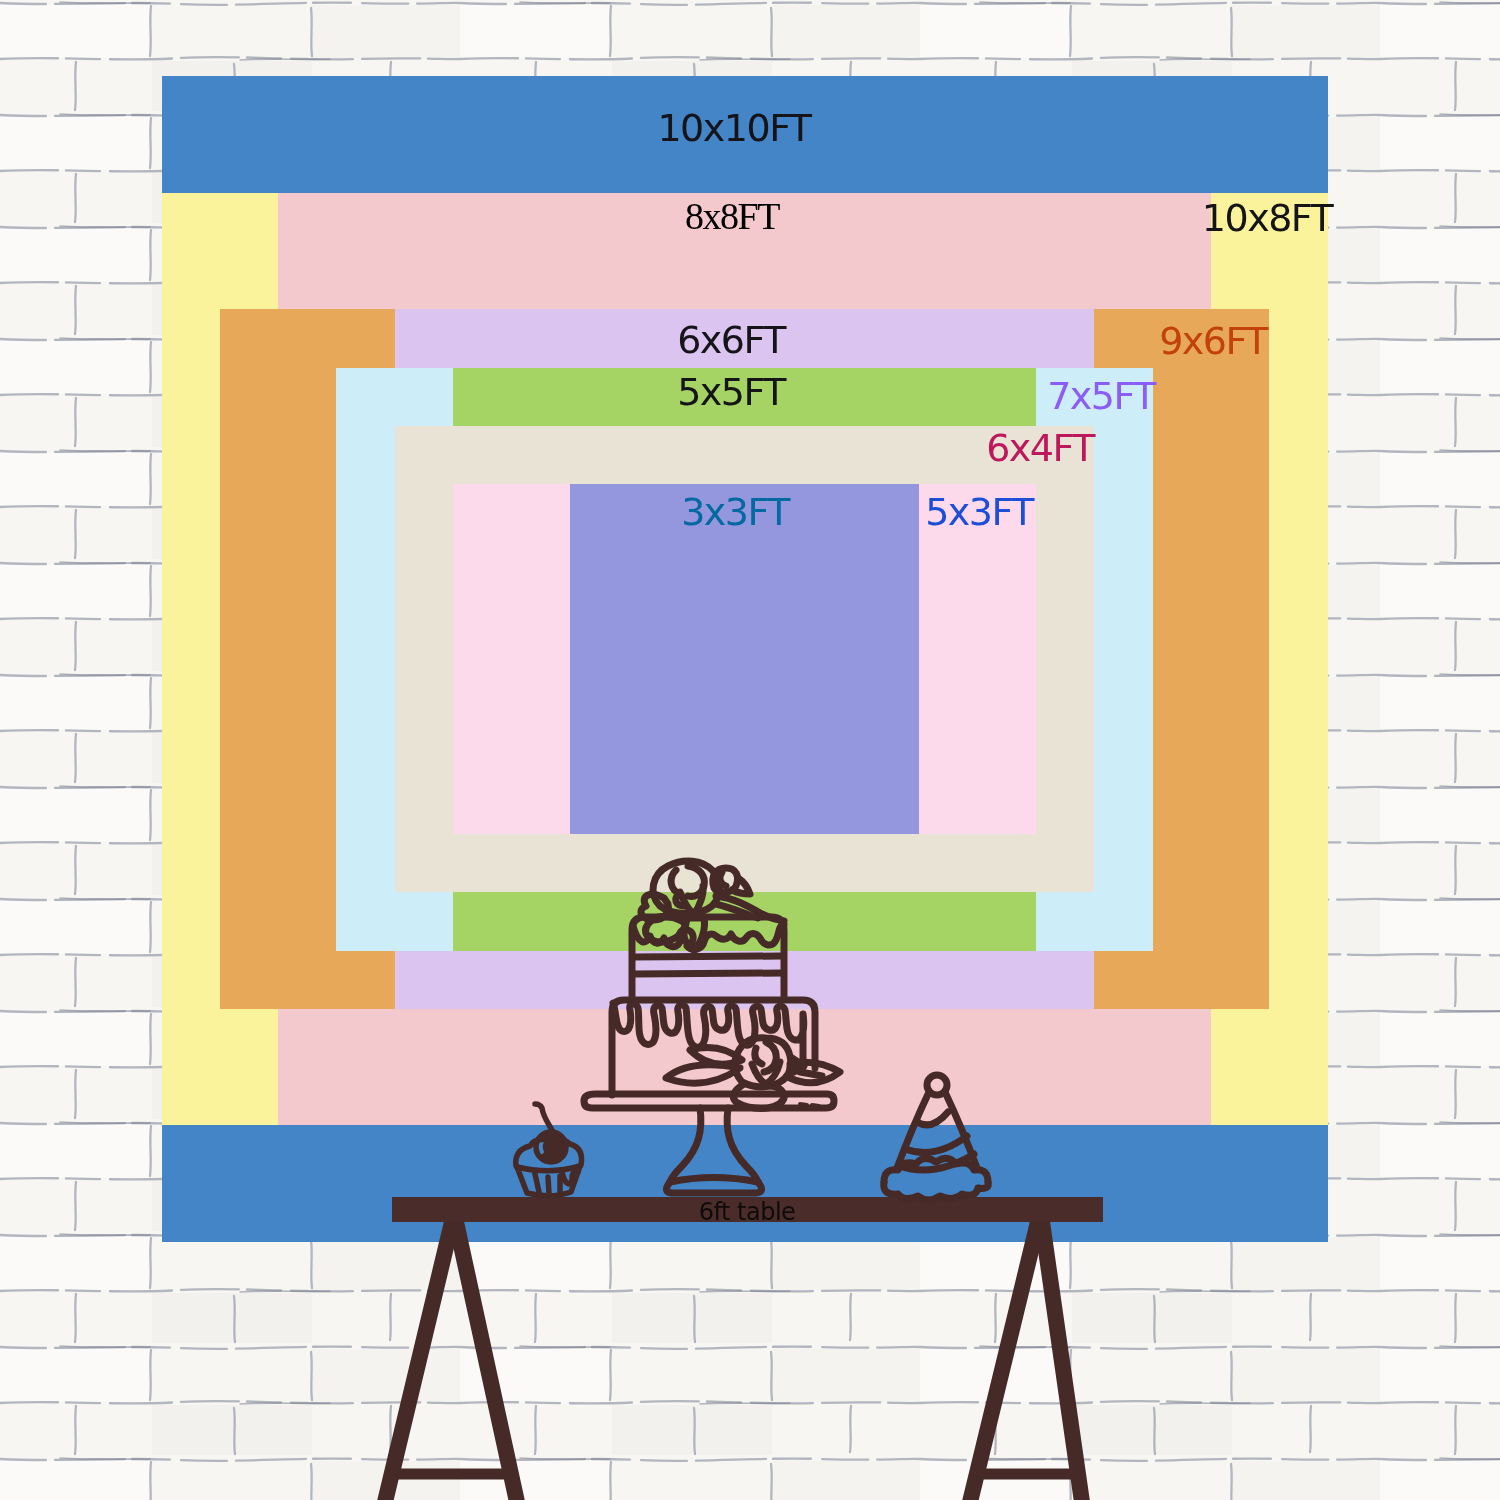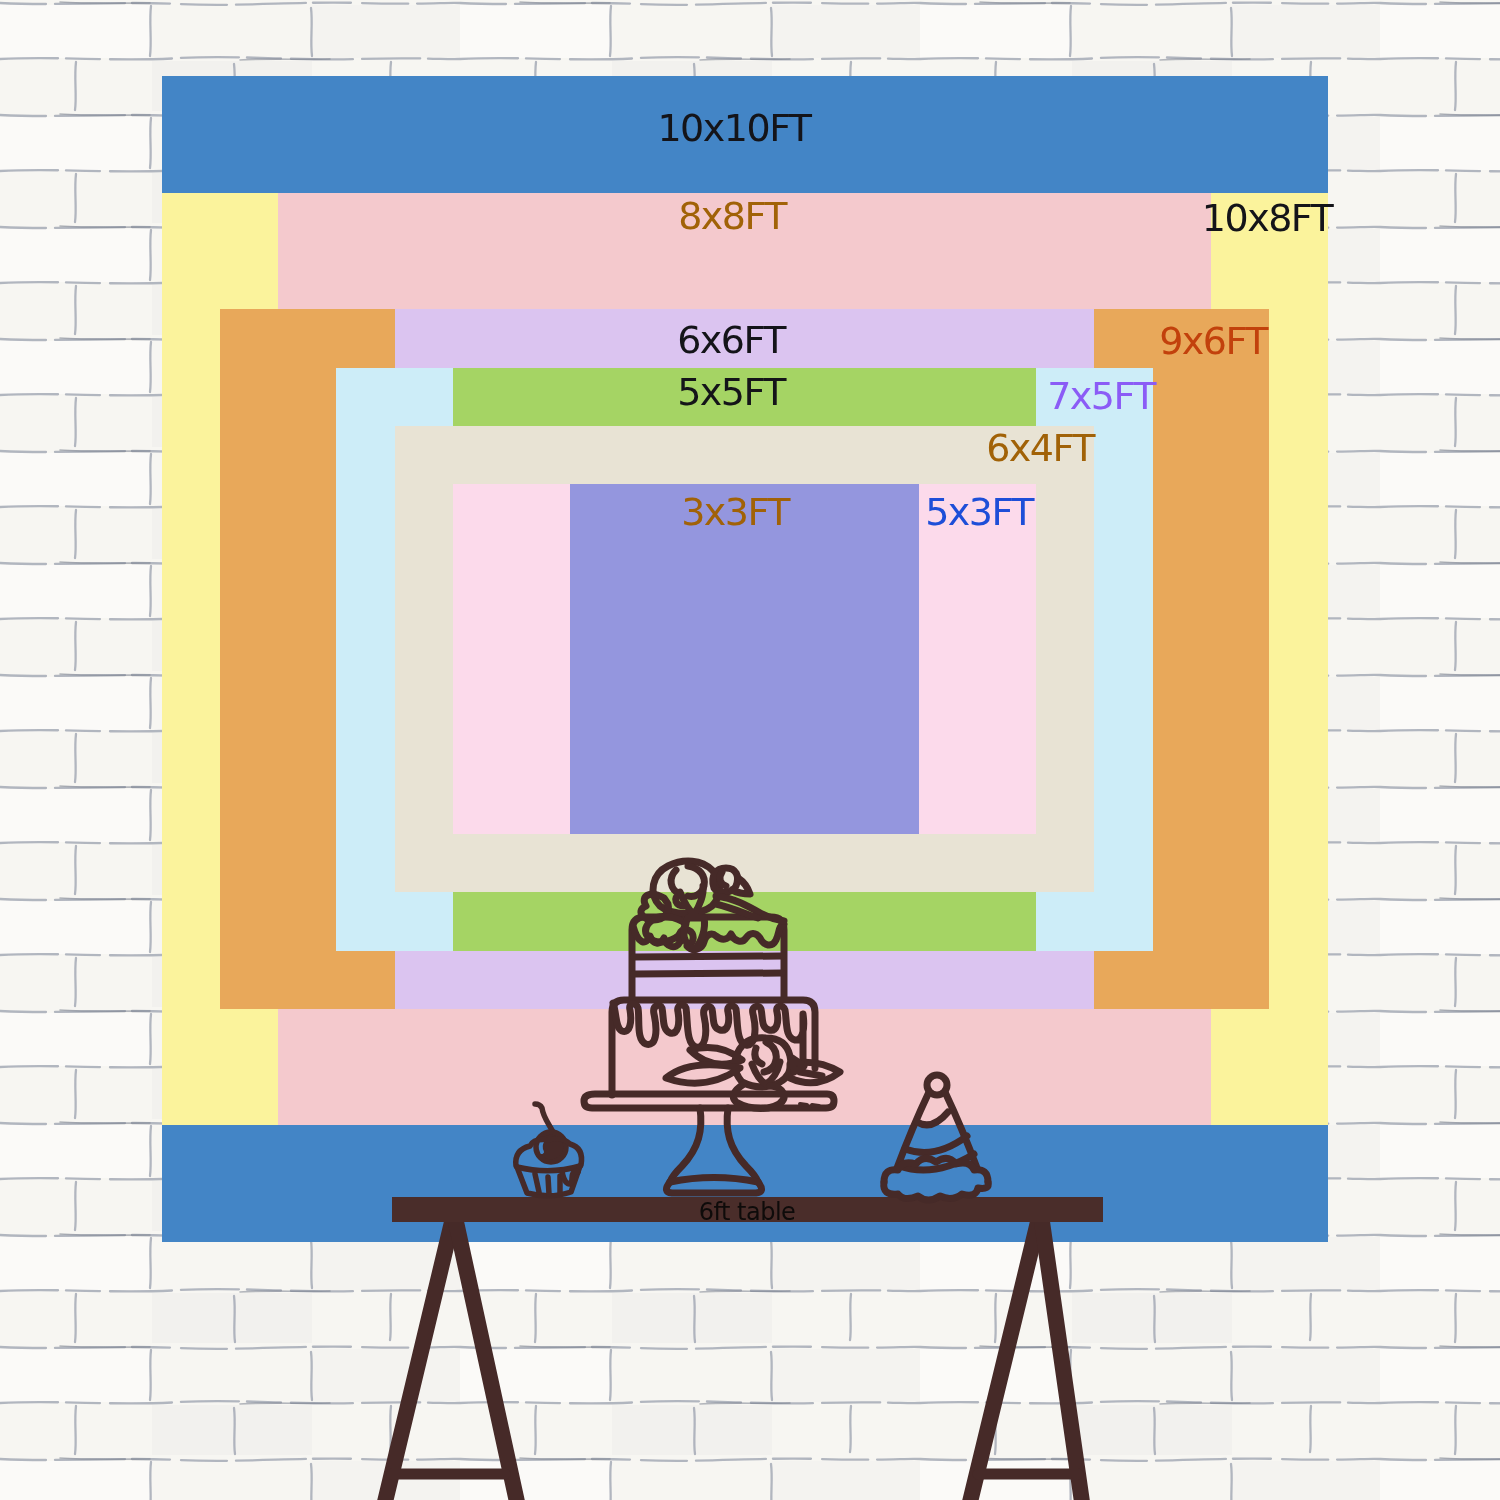--- a/index.html
+++ b/index.html
@@ -66,28 +66,28 @@
       <div class="size-rect" style="left: 336.4px; top: 367.5px; width: 816.2px; height: 583px; background: rgb(205, 237, 248); z-index: 6;"></div>
       <div class="size-rect" style="left: 453px; top: 367.5px; width: 583px; height: 583px; background: rgb(165, 212, 100); z-index: 7;"></div>
       <div class="size-rect" style="left: 394.7px; top: 425.8px; width: 699.6px; height: 466.4px; background: rgb(232, 227, 212); z-index: 8;"></div>
       <div class="size-rect" style="left: 453px; top: 484.1px; width: 583px; height: 349.8px; background: rgb(252, 218, 235); z-index: 9;"></div>
       <div class="size-rect" style="left: 569.6px; top: 484.1px; width: 349.8px; height: 349.8px; background: rgb(148, 150, 222); z-index: 10;"></div>
     </div>
 
   <div id="size-labels">
       <span class="size-label" style="left: 734px; top: 128px; color: rgb(20, 20, 25);">10x10FT</span>
       <span class="size-label" style="left: 1267px; top: 218px; color: rgb(20, 20, 25);">10x8FT</span>
-      <span class="size-label" style="left: 732px; top: 216px; color: #a16207;">8x8FT</span>
+      <span class="size-label" style="left: 732px; top: 216px; color: #000000; font-family: Liberation Serif, serif;">8x8FT</span>
       <span class="size-label" style="left: 1213px; top: 341px; color: #c2410c;">9x6FT</span>
       <span class="size-label" style="left: 731px; top: 340px; color: rgb(20, 20, 25);">6x6FT</span>
       <span class="size-label" style="left: 1101px; top: 396px; color: #8b5cf6;">7x5FT</span>
       <span class="size-label" style="left: 731px; top: 392px; color: rgb(20, 20, 25);">5x5FT</span>
-      <span class="size-label" style="left: 1040px; top: 448px; color: #a16207;">6x4FT</span>
+      <span class="size-label" style="left: 1040px; top: 448px; color: #be185d;">6x4FT</span>
       <span class="size-label" style="left: 979px; top: 512px; color: #1d4ed8;">5x3FT</span>
-      <span class="size-label" style="left: 735px; top: 512px; color: #a16207;">3x3FT</span>
+      <span class="size-label" style="left: 735px; top: 512px; color: #0369a1;">3x3FT</span>
     </div>
 
   <svg id="deco-svg" width="1500" height="1500" viewBox="0 0 1500 1500">
 
     <g>
       <g class="stroke" stroke-width="16" stroke-linecap="butt">
         <path d="M452,1222 L385,1502"></path>
         <path d="M456,1222 L517,1502"></path>
       </g>
       <path class="stroke" stroke-width="11" d="M392,1474 L505,1474"></path>

